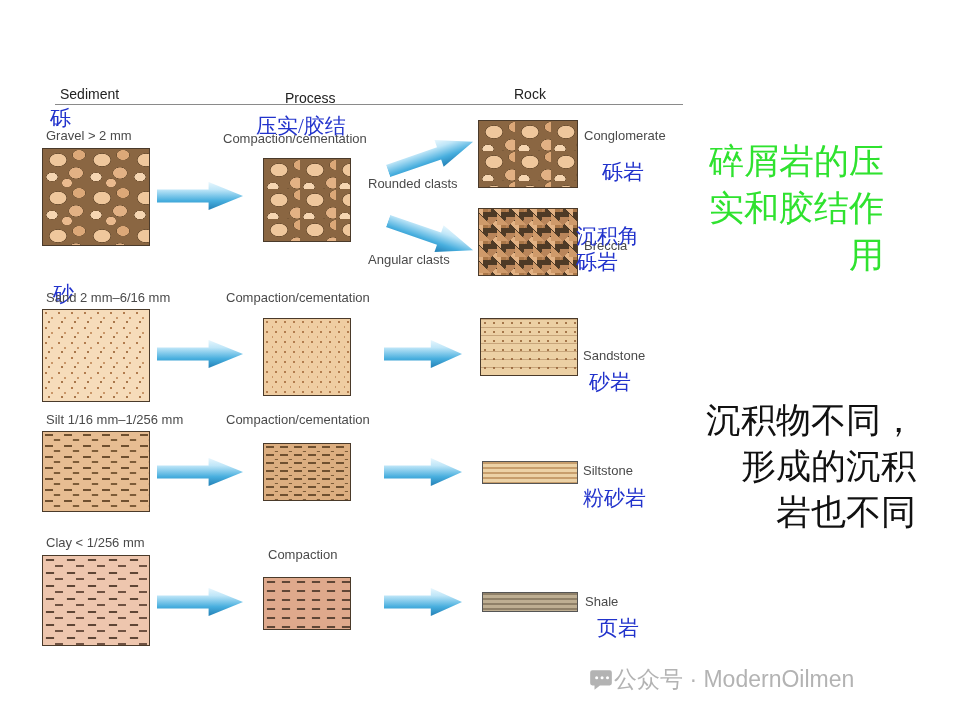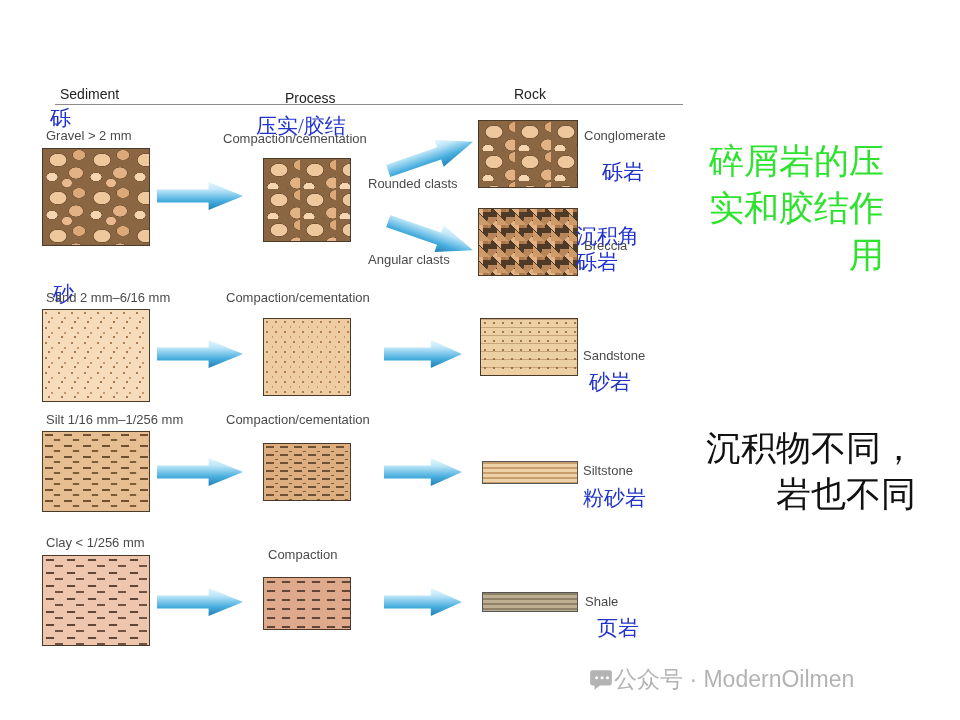--- a/index.html
+++ b/index.html
@@ -74,21 +74,21 @@
     background:linear-gradient(180deg,#f2fbff 0%,#bfe6f8 30%,#47aede 65%,#1b76ad 100%);
     clip-path:polygon(0 30%,60% 30%,60% 6%,100% 50%,60% 94%,60% 70%,0 70%);
     filter:drop-shadow(1px 1px 1px rgba(0,0,0,.25));
     transform-origin:0 50%;
   }
   
   .green-note{position:absolute;left:684px;top:138px;width:200px;
     font-family:"Liberation Serif",serif;font-size:35px;line-height:47px;
     color:var(--green,#2fe22f);}
   .black-note{position:absolute;left:684px;top:398px;width:232px;
-    font-family:"Liberation Serif",serif;font-size:35px;line-height:46px;color:#111;margin-top:28px;}
+    font-family:"Liberation Serif",serif;font-size:35px;line-height:46px;color:#111;}
   
   .watermark{position:absolute;left:588px;top:664px;display:flex;align-items:center;
     color:var(--watermark-gray,#b3b3b3);font-size:23px;font-family:"Liberation Sans",sans-serif;}
 </style>
 </head>
 <body>
 
 <div class="slide">
 
   <div class="hdr" style="left:60px;top:86px">Sediment</div>
@@ -153,20 +153,21 @@
   <div class="lbl" style="left:585px;top:594px">Shale</div>
   <div class="cn-blue" style="left:597px;top:614px">页岩</div>
 
   <div class="green-note">
     <div>碎屑岩的压</div>
     <div>实和胶结作</div>
     <div>用</div>
   </div>
   <div class="black-note">
     <div>沉积物不同，</div>
+    <div>形成的沉积</div>
     <div>岩也不同</div>
   </div>
 
   <div class="watermark">
     <span style="display:inline-flex">
       <svg width="26" height="26" viewBox="0 0 24 24">
         <path fill="#b3b3b3" d="M4 3h16a2 2 0 0 1 2 2v10a2 2 0 0 1-2 2h-9l-5 4v-4H4a2 2 0 0 1-2-2V5a2 2 0 0 1 2-2z"></path>
         <circle cx="8" cy="10" r="1.4" fill="#ffffff"></circle>
         <circle cx="13" cy="10" r="1.4" fill="#ffffff"></circle>
         <circle cx="18" cy="10" r="1.4" fill="#ffffff"></circle>

